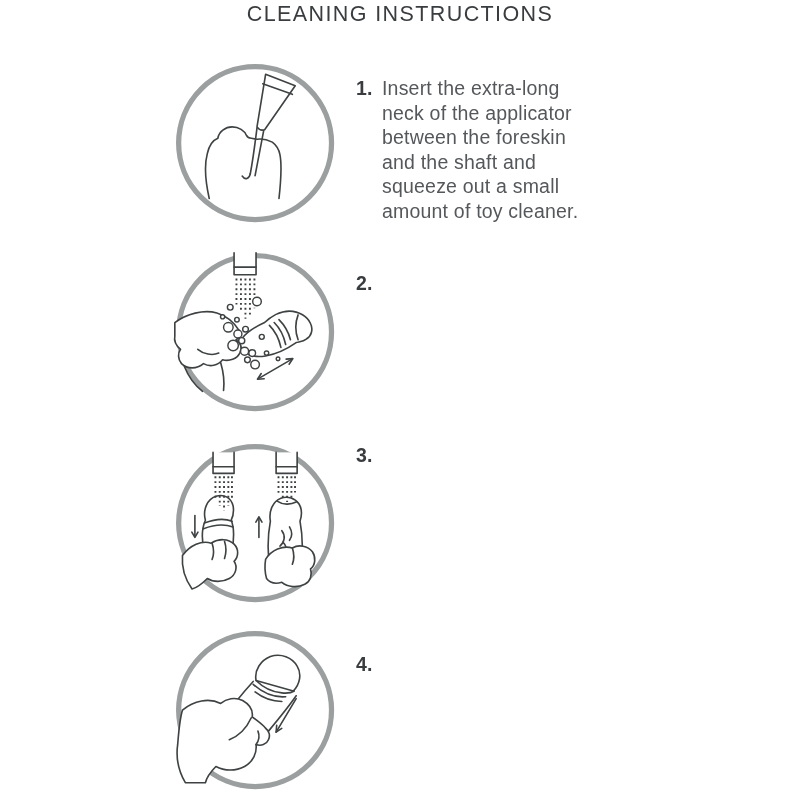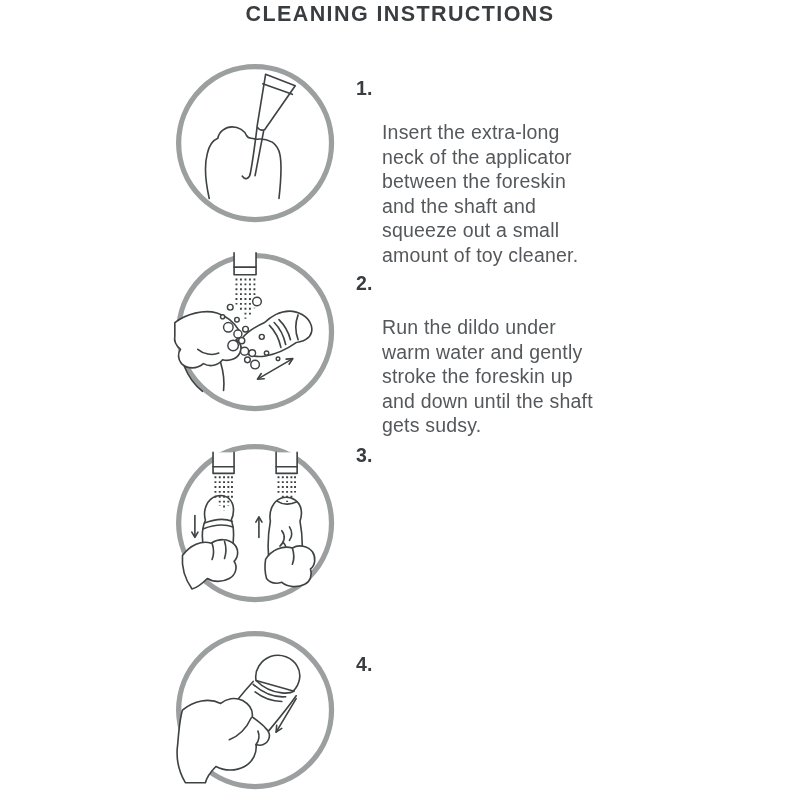--- a/index.html
+++ b/index.html
@@ -3,34 +3,34 @@
 <meta charset="utf-8">
 <style>
   html,body{margin:0;padding:0;background:#ffffff;}
   body{
     width:800px;height:800px;position:relative;overflow:hidden;
     font-family:"Liberation Sans","DejaVu Sans",sans-serif;
     -webkit-font-smoothing:antialiased;
   }
   .title{
     position:absolute;top:2px;left:0;width:800px;
-    text-align:center;font-size:21.5px;font-weight:700;
+    text-align:center;font-size:21.5px;font-weight:400;
     letter-spacing:1.4px;color:#3a3d3f;
   }
   .illo{position:absolute;left:171px;width:172px;height:172px;}
   .illo svg{display:block;width:172px;height:172px;}
   .step-text{
     position:absolute;left:356px;width:292px;
     display:flex;align-items:flex-start;
     font-size:19.5px;line-height:24.5px;color:#55585b;letter-spacing:0.2px;
   }
   .step-num{
     flex:0 0 26px;font-weight:700;color:#3a3d3f;
   }
-  .step-body{white-space:pre-line;margin-top:44px;}
+  .step-body{white-space:pre-line;}
   
   .ring{stroke:#9c9f9f;stroke-width:5.5;fill:none;}
   .ln{stroke:#3e4243;stroke-width:1.7;fill:none;stroke-linecap:round;stroke-linejoin:round;}
   .fw{stroke:#3e4243;stroke-width:1.7;fill:#ffffff;stroke-linecap:round;stroke-linejoin:round;}
   .dots{stroke:#3e4243;stroke-width:2;stroke-dasharray:2 3.1;fill:none;}
 </style>
 </head>
 <body>
 
 <div class="title">CLEANING INSTRUCTIONS</div>
@@ -190,25 +190,20 @@
   <div class="step-body">Insert the extra-long
 neck of the applicator
 between the foreskin
 and the shaft and
 squeeze out a small
 amount of toy cleaner.</div>
 </div>
 
 <div class="step-text" style="top:271px;">
   <span class="step-num">2.</span>
-  <div class="step-body">Run the dildo under
-warm water and gently
-stroke the foreskin up
-and down until the shaft
-gets sudsy.</div>
 </div>
 
 <div class="step-text" style="top:443px;">
   <span class="step-num">3.</span>
 </div>
 
 <div class="step-text" style="top:652px;">
   <span class="step-num">4.</span>
 </div>
 

